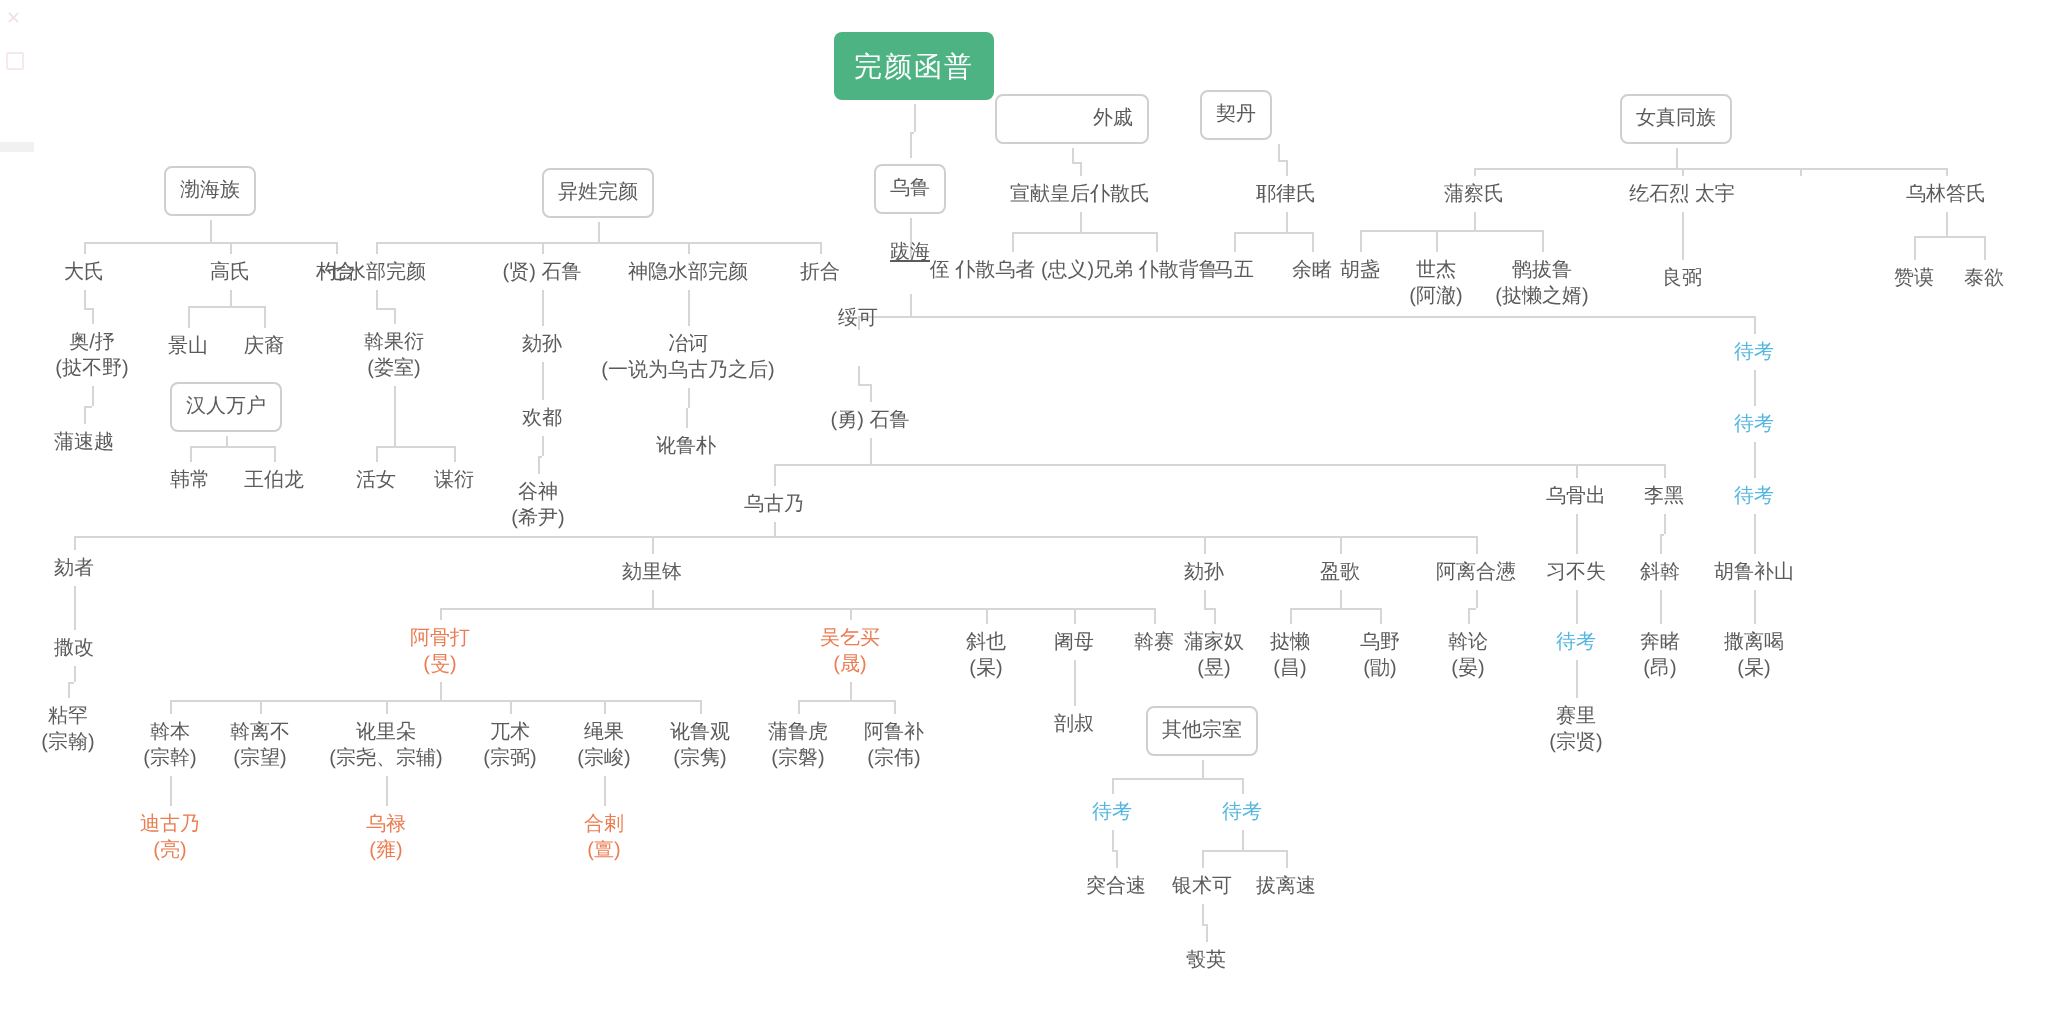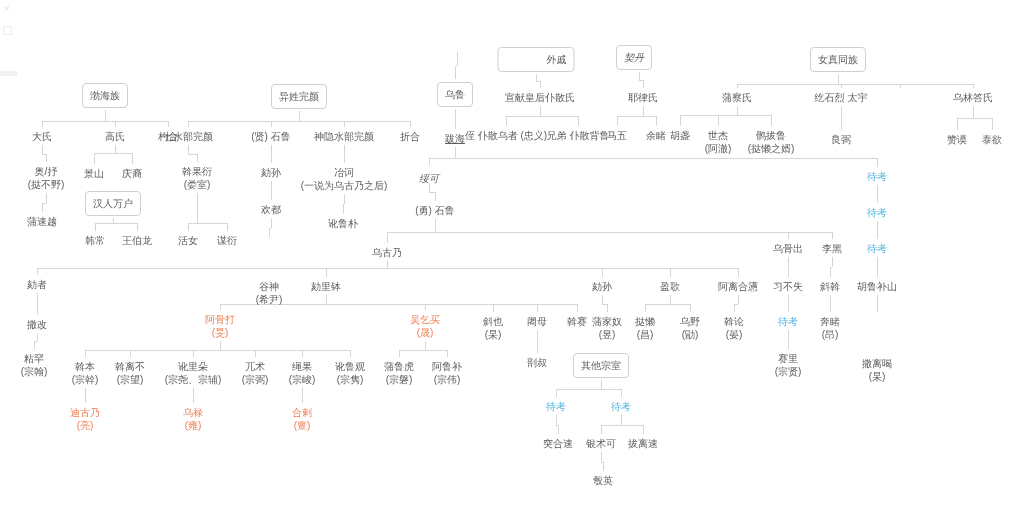--- a/index.html
+++ b/index.html
@@ -19,27 +19,30 @@
   #frame-artifact{left:3px;top:26px;width:7px;height:7px;border:1px solid #c06060;opacity:.14;border-radius:1px;}
   #bar-artifact{left:0;top:71px;width:17px;height:5px;background:#f1f1f1;}
 </style>
 </head>
 <body>
 
 <div id="canvas">
   <span class="artifact" id="close-artifact">✕</span>
   <span class="artifact" id="frame-artifact"></span>
   <span class="artifact" id="bar-artifact"></span>
+<div class="node box-green" style="left: 457px; top: 16px;">
+      <div>完颜函普</div>
+    </div>
     <div class="node box" style="left: 455px; top: 82px;">
       <div>乌鲁</div>
     </div>
-    <div class="node" style="left: 455px; top: 132px; text-decoration: underline;">
+    <div class="node" style="left: 455px; top: 120px; text-decoration: underline;">
       <div>跋海</div>
     </div>
-    <div class="node" style="left: 429px; top: 172px; font-style: italic;">
+    <div class="node" style="left: 429px; top: 153px;">
       <div>绥可</div>
     </div>
     <div class="node" style="left: 435px; top: 204px;">
       <div>(勇) 石鲁</div>
     </div>
     <div class="node" style="left: 387px; top: 246px;">
       <div>乌古乃</div>
     </div>
     <div class="node" style="left: 788px; top: 242px;">
       <div>乌骨出</div>
@@ -65,21 +68,21 @@
     <div class="node" style="left: 877px; top: 280px;">
       <div>胡鲁补山</div>
     </div>
     <div class="node c-blue" style="left: 788px; top: 315px;">
       <div>待考</div>
     </div>
     <div class="node" style="left: 830px; top: 315px;">
       <div>奔睹</div>
       <div class="sub">(昂)</div>
     </div>
-    <div class="node" style="left: 877px; top: 315px; margin-top: 42px;">
+    <div class="node" style="left: 877px; top: 315px;">
       <div>撒离喝</div>
       <div class="sub">(杲)</div>
     </div>
     <div class="node" style="left: 788px; top: 352px;">
       <div>赛里</div>
       <div class="sub">(宗贤)</div>
     </div>
     <div class="node" style="left: 37px; top: 278px;">
       <div>劾者</div>
     </div>
@@ -262,21 +265,21 @@
     </div>
     <div class="node" style="left: 227px; top: 234px;">
       <div>谋衍</div>
     </div>
     <div class="node" style="left: 271px; top: 166px;">
       <div>劾孙</div>
     </div>
     <div class="node" style="left: 271px; top: 203px;">
       <div>欢都</div>
     </div>
-    <div class="node" style="left: 269px; top: 240px; margin-top: 40px;">
+    <div class="node" style="left: 269px; top: 240px;">
       <div>谷神</div>
       <div class="sub">(希尹)</div>
     </div>
     <div class="node" style="left: 344px; top: 166px;">
       <div>冶诃</div>
       <div class="sub">(一说为乌古乃之后)</div>
     </div>
     <div class="node" style="left: 343px; top: 217px;">
       <div>讹鲁朴</div>
     </div>
@@ -285,21 +288,21 @@
     </div>
     <div class="node" style="left: 540px; top: 91px;">
       <div>宣献皇后仆散氏</div>
     </div>
     <div class="node" style="left: 506px; top: 129px;">
       <div>侄 仆散乌者 (忠义)</div>
     </div>
     <div class="node" style="left: 578px; top: 129px;">
       <div>兄弟 仆散背鲁</div>
     </div>
-    <div class="node box" style="left: 634px; top: 45px; font-style: italic;">
+    <div class="node box" style="left: 618px; top: 45px;">
       <div>契丹</div>
     </div>
     <div class="node" style="left: 643px; top: 91px;">
       <div>耶律氏</div>
     </div>
     <div class="node" style="left: 617px; top: 129px;">
       <div>马五</div>
     </div>
     <div class="node" style="left: 656px; top: 129px;">
       <div>余睹</div>

